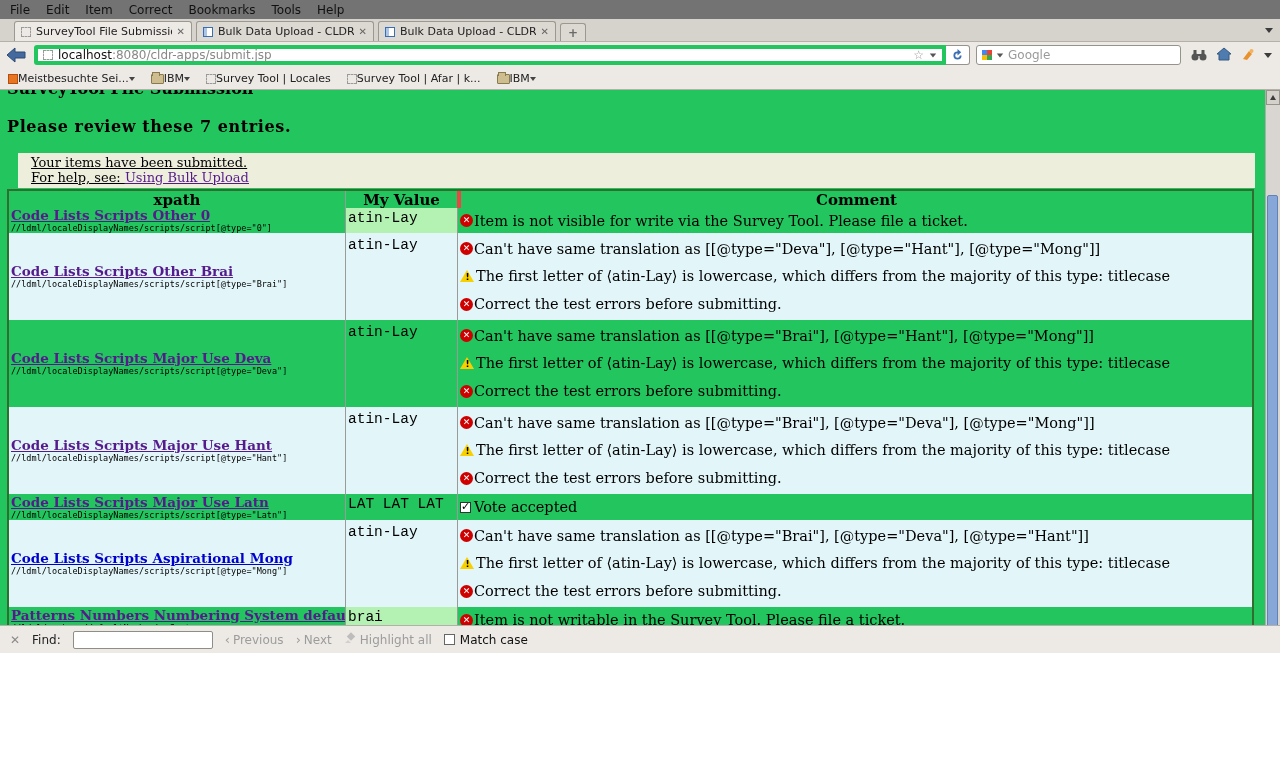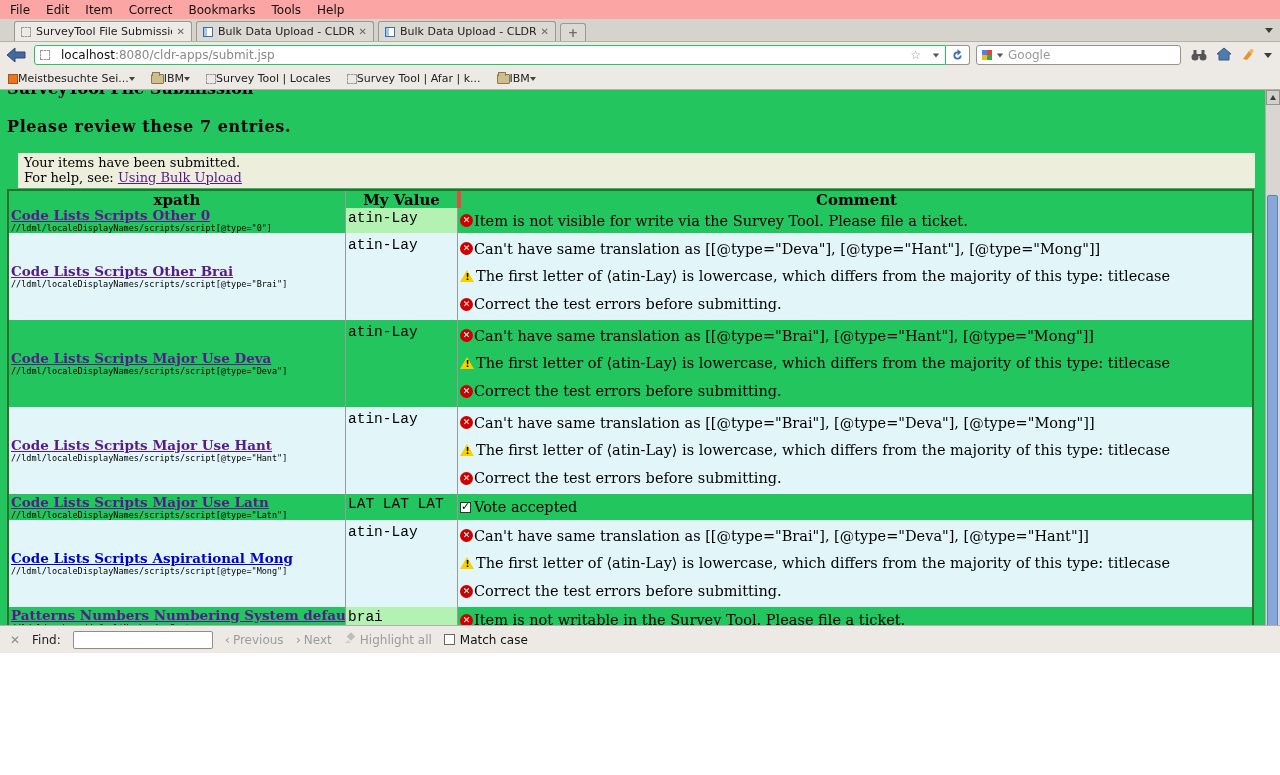--- a/index.html
+++ b/index.html
@@ -1,37 +1,37 @@
 <!DOCTYPE html>
 <html><head>
 <meta charset="utf-8">
 <style>
   * { box-sizing: border-box; margin: 0; padding: 0; }
   html,body { width:1280px; height:775px; overflow:hidden; background:#fff; }
   body { font-family:"DejaVu Sans", sans-serif; }
 
   
-  .menubar { height:19px; background:#fca5a5; display:flex; align-items:center; padding-left:2px; font-size:12px; color:#111; }
+  .menubar { height:19px; background:#737373; display:flex; align-items:center; padding-left:2px; font-size:12px; color:#111; }
   .menu-item { padding:2px 8px; cursor:default; }
 
   .tabbar { height:23px; background:#d6d2cc; display:flex; align-items:flex-end; padding:2px 22px 0 14px; border-bottom:1px solid #b5b1aa; position:relative; }
   .tab { width:178px; height:20px; display:flex; align-items:center; gap:5px; padding:0 6px; margin-right:4px;
          border:1px solid #9b9791; border-bottom:none; border-radius:3px 3px 0 0; background:#dcd8d2; font-size:11px; color:#222; }
   .tab.active { background:#edeae6; }
   .tab-title { flex:1; white-space:nowrap; overflow:hidden; }
   .tab-close { color:#666; font-size:10px; font-weight:bold; cursor:default; }
   .newtab { width:26px; height:18px; border:1px solid #9b9791; border-bottom:none; border-radius:3px 3px 0 0; background:#dcd8d2;
             display:flex; align-items:center; justify-content:center; color:#6b6b6b; font-size:12px; font-weight:bold; }
   .chev { width:0; height:0; border-left:4px solid transparent; border-right:4px solid transparent; border-top:5px solid #3c3c3c; display:inline-block; }
   .tabbar-chev { position:absolute; right:7px; top:9px; }
 
   .navbar { height:26px; background:#edeae6; display:flex; align-items:center; padding:0 8px 0 4px; gap:6px; }
   .nav-back { width:24px; height:20px; display:flex; align-items:center; justify-content:center; }
   .url-group { display:flex; flex:1; height:20px; }
-  .urlbar { flex:1; display:flex; align-items:center; gap:11px; background:#fff; border:1px solid #22c55e; border-radius:3px 0 0 3px; padding:0 5px; }
+  .urlbar { flex:1; display:flex; align-items:center; gap:5px; background:#fff; border:4px solid #22c55e; border-radius:3px 0 0 3px; padding:0 5px; }
   .fav-placeholder { width:10px; height:10px; border:1px dashed #9a9a9a; display:inline-block; flex:none; }
   .fav-doc { width:10px; height:10px; border:1px solid #3b6db5; background:linear-gradient(90deg,#a9c6e8 0 3px,#fff 3px); display:inline-block; flex:none; }
   .url-text { flex:1; font-size:12px; white-space:nowrap; overflow:hidden; }
   .url-domain { color:#111; }
   .url-path { color:#888; }
   .star { color:#999; font-size:12px; line-height:12px; }
   .reload-btn { width:24px; border:1px solid #96938d; border-left:none; border-radius:0 3px 3px 0; background:#fff; display:flex; align-items:center; justify-content:center; }
   .searchbar { width:205px; height:20px; background:#fff; border:1px solid #96938d; border-radius:3px; display:flex; align-items:center; gap:4px; padding:0 5px; }
   .g-logo { width:10px; height:10px; flex:none; display:grid; grid-template-columns:1fr 1fr; grid-template-rows:1fr 1fr; }
   .g-logo i:nth-child(1){background:#4285f4}.g-logo i:nth-child(2){background:#ea4335}
@@ -49,21 +49,21 @@
 
   
   .content { position:relative; height:535px; background:#22c55e; font-family:"DejaVu Serif", serif; color:#000; overflow:hidden; }
   .page-inner { margin-right:15px; }
 
   .clipped-heading { height:8px; overflow:hidden; margin-left:7px; }
   .clipped-heading span { display:block; margin-top:-11px; font-weight:bold; font-size:16px; }
 
   .review-heading { font-size:16px; font-weight:bold; margin:19px 0 0 7px; letter-spacing:0.6px; }
 
-  .infobox { margin:17px 10px 0 18px; background:#eeeedd; padding:2px 6px 3px; font-size:13px; line-height:15px; }
+  .infobox { margin:17px 10px 0 18px; background:#eeeedd; padding:2px 13px 3px; font-size:13px; line-height:15px;text-decoration:underline; }
   .infobox a { color:#551a8b; text-decoration:underline; }
 
   .tbl { width:1247px; margin:1px 0 0 7px; border:2px solid #2f6e2f; }
   .thead { display:flex; height:17px; align-items:center; font-weight:bold; font-size:15px; }
   .thead .h { text-align:center; }
   .h-x { width:336px; } .h-v { width:112px; border-left:1px solid #9a9a9a; align-self:stretch; display:flex; align-items:center; justify-content:center;} 
   .h-c { flex:1; border-left:4px solid #ef4444; align-self:stretch; display:flex; align-items:center; justify-content:center;}
   .trow { display:flex; }
   .bg-az { background:#e2f5f9; }
   .cell-x { width:336px; display:flex; flex-direction:column; justify-content:center; padding-left:2px; }

